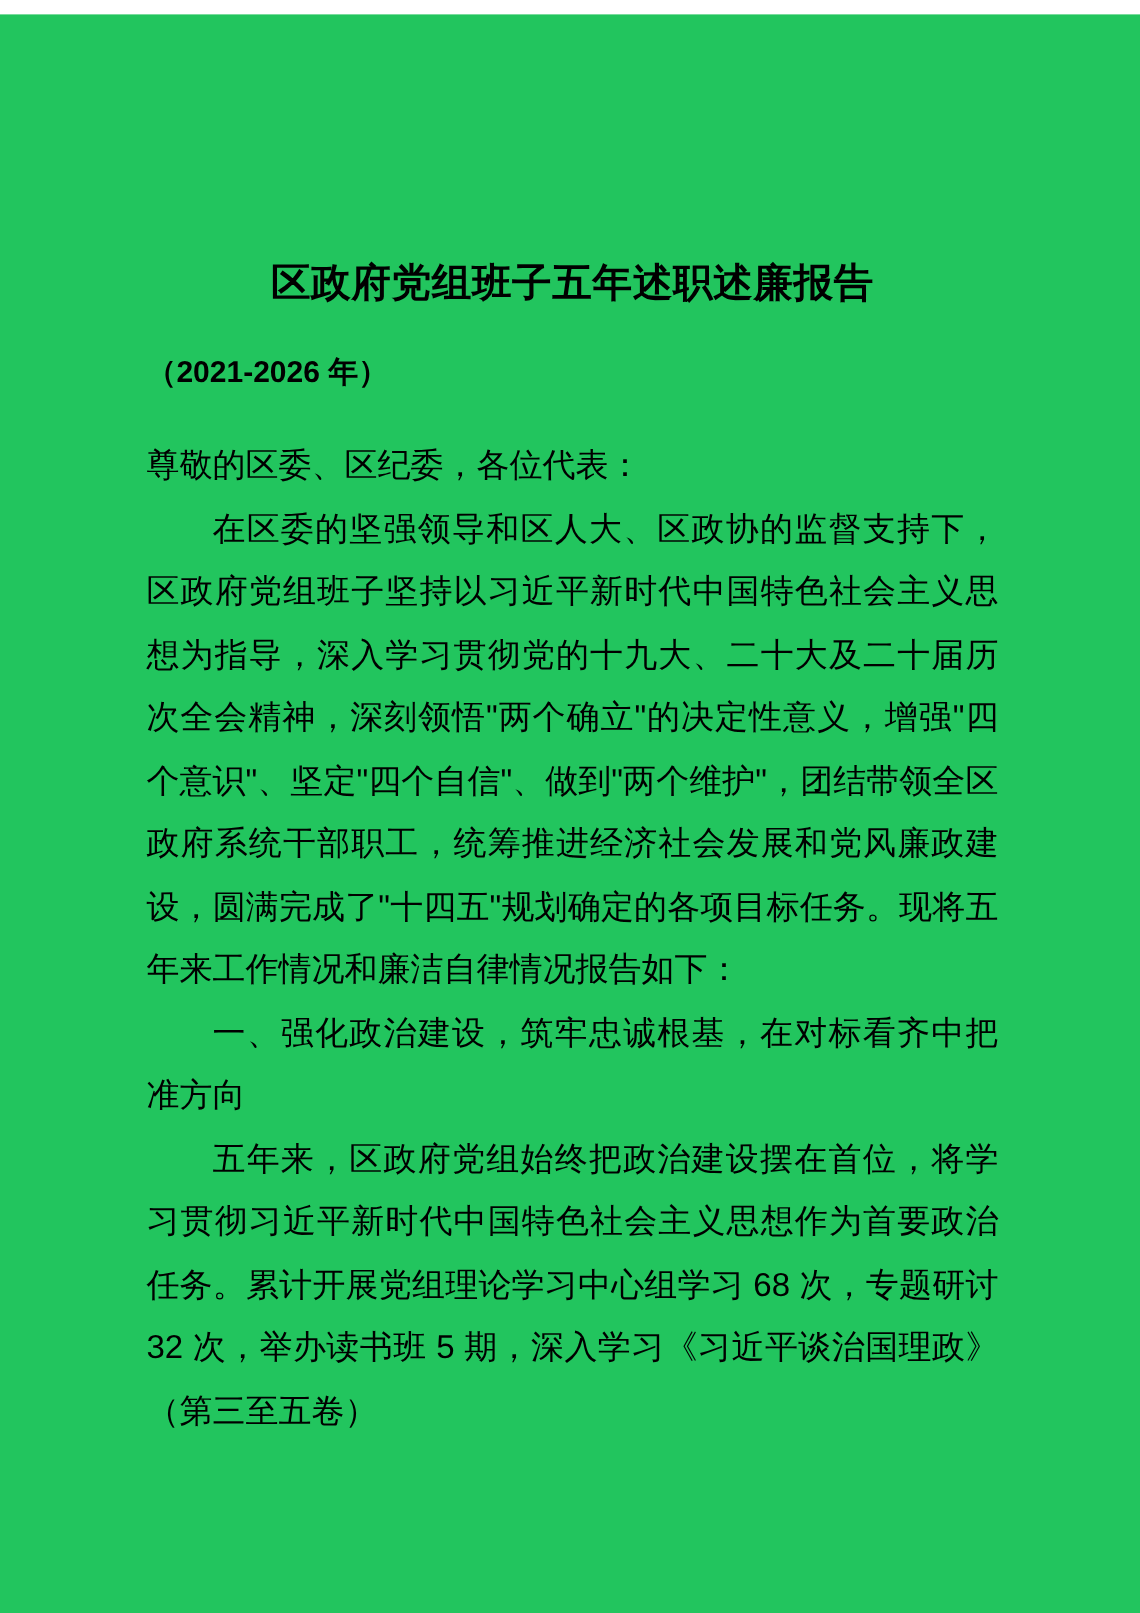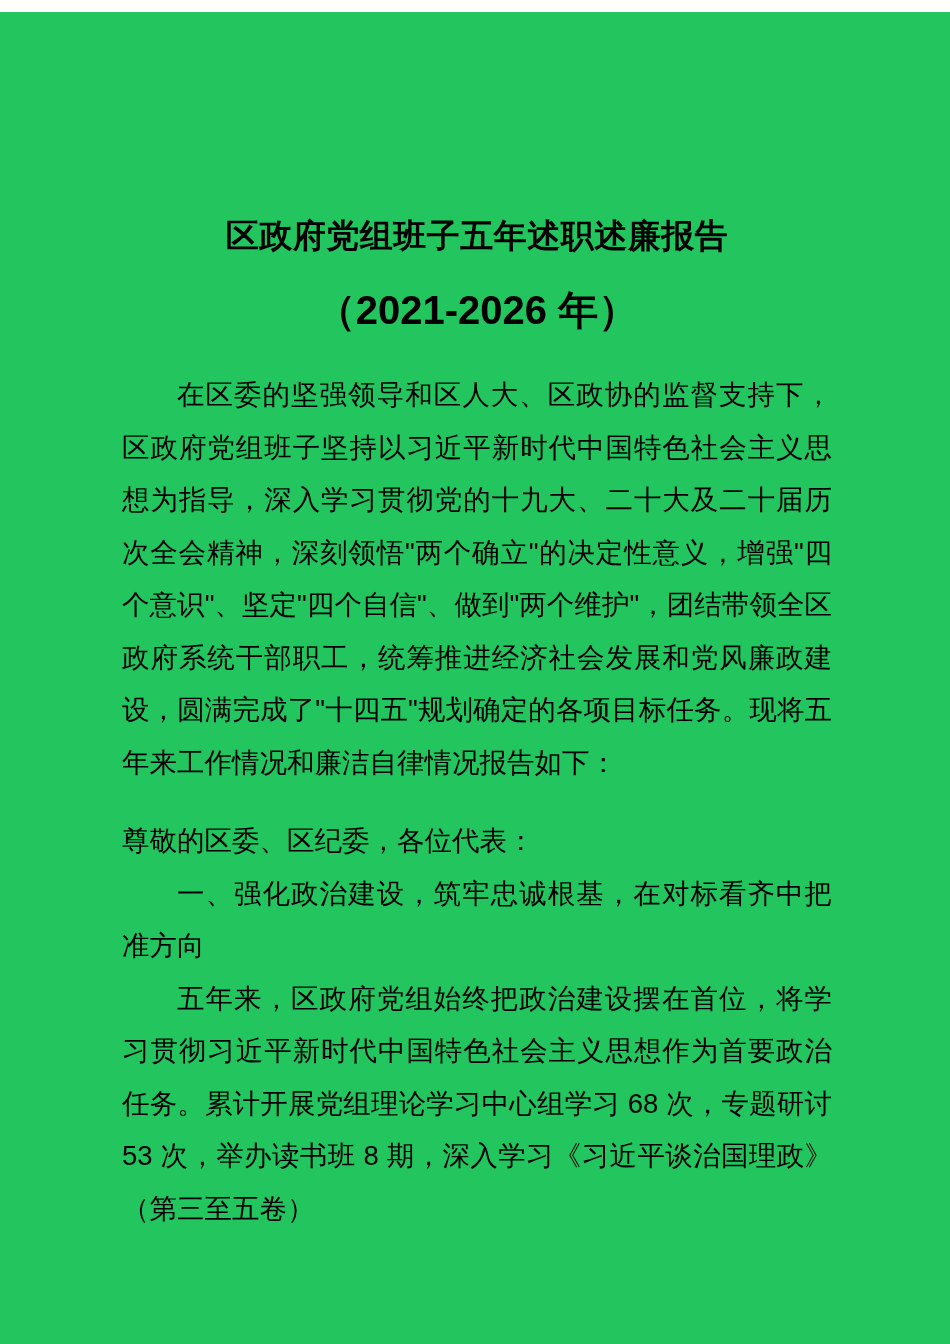--- a/index.html
+++ b/index.html
@@ -30,23 +30,22 @@
     font-size: 33px;
     font-weight: bold;
     text-align: center;
     letter-spacing: 0.5px;
     line-height: 52px;
     margin-top: 198px;
     white-space: nowrap;
   }
 
   .doc-subtitle {
-    font-size: 40px;
+    font-size: 25px;
     font-weight: bold;
-    text-align: center;
     line-height: 52px;
     margin-top: 22px;
     white-space: nowrap;
   }
 
   .para {
     font-size: 27.5px;
     line-height: 52.5px;
     text-align: justify;
     text-align-last: left;
@@ -83,23 +82,23 @@
 </head>
 <body>
 
 <div class="page">
   <div class="doc-body">
 
     <h1 class="doc-title">区政府党组班子五年述职述廉报告</h1>
 
     <h2 class="doc-subtitle">（2021-2026 年）</h2>
 
+    <p class="para para-salutation">尊敬的区委、区纪委，各位代表：</p>
+
     <p class="para para-indent">在区委的坚强领导和区人大、区政协的监督支持下，区政府党组班子坚持以习近平新时代中国特色社会主义思想为指导，深入学习贯彻党的十九大、二十大及二十届历次全会精神，深刻领悟"两个确立"的决定性意义，增强"四个意识"、坚定"四个自信"、做到"两个维护"，团结带领全区政府系统干部职工，统筹推进经济社会发展和党风廉政建设，圆满完成了"十四五"规划确定的各项目标任务。现将五年来工作情况和廉洁自律情况报告如下：</p>
-
-    <p class="para para-salutation">尊敬的区委、区纪委，各位代表：</p>
 
     <p class="heading-1">一、强化政治建设，筑牢忠诚根基，在对标看齐中把准方向</p>
 
 
-    <p class="para para-indent">五年来，区政府党组始终把政治建设摆在首位，将学习贯彻习近平新时代中国特色社会主义思想作为首要政治任务。累计开展党组理论学习中心组学习 68 次，专题研讨 53 次，举办读书班 8 期，深入学习《习近平谈治国理政》（第三至五卷）</p>
+    <p class="para para-indent">五年来，区政府党组始终把政治建设摆在首位，将学习贯彻习近平新时代中国特色社会主义思想作为首要政治任务。累计开展党组理论学习中心组学习 68 次，专题研讨 32 次，举办读书班 5 期，深入学习《习近平谈治国理政》（第三至五卷）</p>
 
   </div>
 </div>
 
 </body></html>

